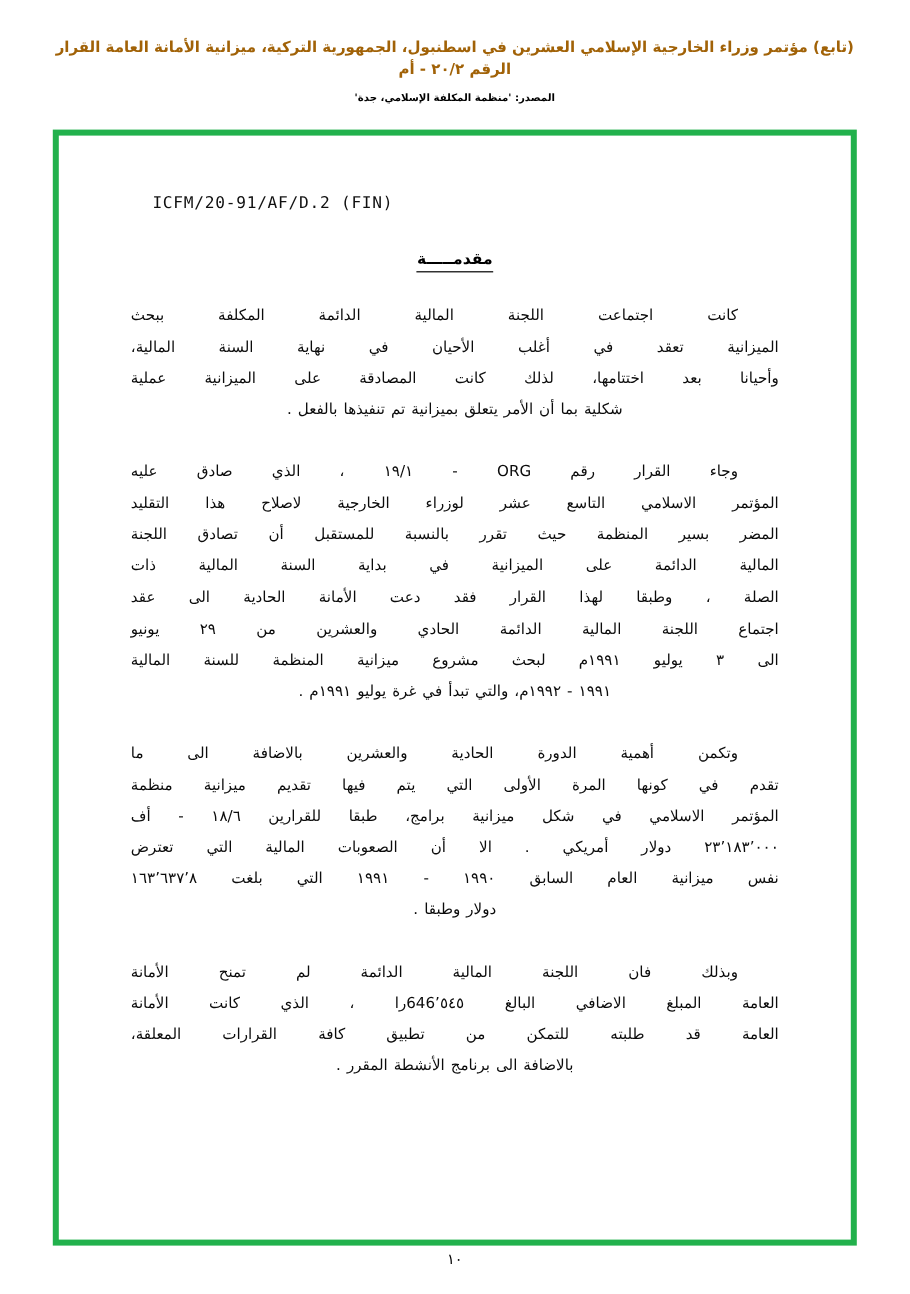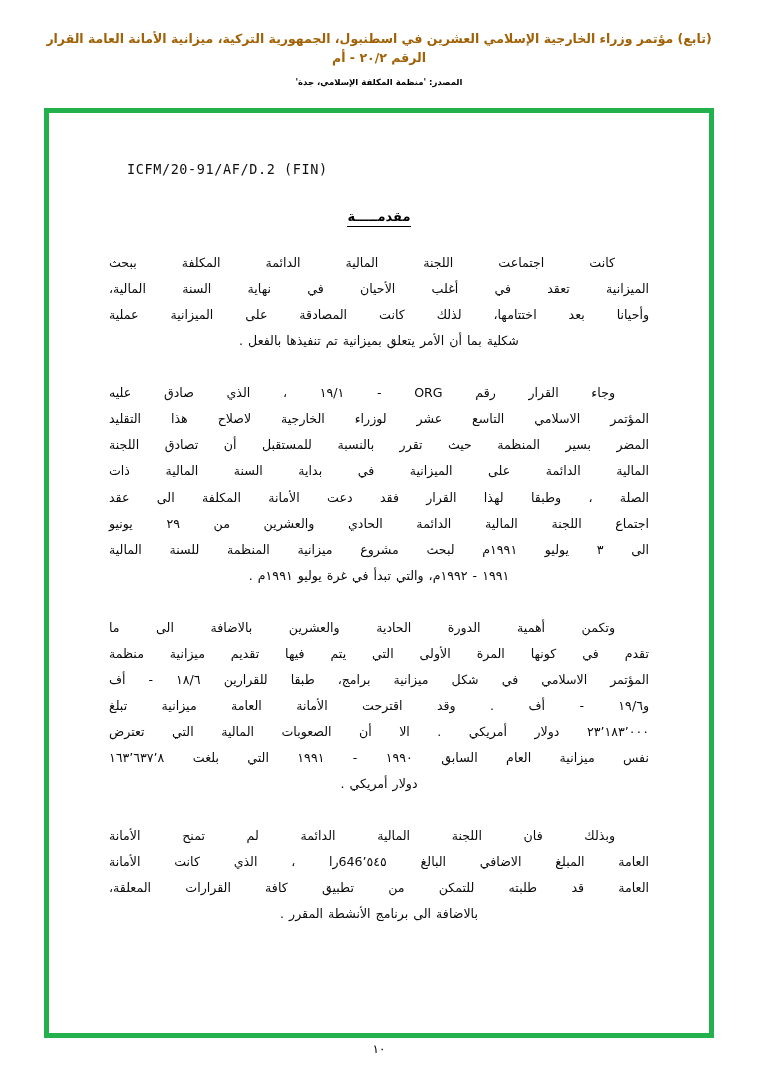--- a/index.html
+++ b/index.html
@@ -140,34 +140,33 @@
         <span class="para-line">الميزانية تعقد في أغلب الأحيان في نهاية السنة المالية،</span>
         <span class="para-line">وأحيانا بعد اختتامها، لذلك كانت المصادقة على الميزانية عملية</span>
         <span class="para-line lastline">شكلية بما أن الأمر يتعلق بميزانية تم تنفيذها بالفعل .</span>
       </div>
 
       <div class="para">
         <span class="para-line"><span class="indent"></span><span>وجاء القرار رقم ORG - ١٩/١ ، الذي صادق عليه</span></span>
         <span class="para-line">المؤتمر الاسلامي التاسع عشر لوزراء الخارجية لاصلاح هذا التقليد</span>
         <span class="para-line">المضر بسير المنظمة حيث تقرر بالنسبة للمستقبل أن تصادق اللجنة</span>
         <span class="para-line">المالية الدائمة على الميزانية في بداية السنة المالية ذات</span>
-        <span class="para-line">الصلة ، وطبقا لهذا القرار فقد دعت الأمانة المكلفة الى عقد</span>
+        <span class="para-line">الصلة ، وطبقا لهذا القرار فقد دعت الأمانة الحادية الى عقد</span>
         <span class="para-line">اجتماع اللجنة المالية الدائمة الحادي والعشرين من ٢٩ يونيو</span>
         <span class="para-line">الى ٣ يوليو ١٩٩١م لبحث مشروع ميزانية المنظمة للسنة المالية</span>
         <span class="para-line lastline">١٩٩١ - ١٩٩٢م، والتي تبدأ في غرة يوليو ١٩٩١م .</span>
       </div>
 
       <div class="para">
         <span class="para-line"><span class="indent"></span><span>وتكمن أهمية الدورة الحادية والعشرين بالاضافة الى ما</span></span>
         <span class="para-line">تقدم في كونها المرة الأولى التي يتم فيها تقديم ميزانية منظمة</span>
         <span class="para-line">المؤتمر الاسلامي في شكل ميزانية برامج، طبقا للقرارين ١٨/٦ - أف</span>
-        <span class="para-line">و١٩/٦ - أف . وقد اقترحت الأمانة العامة ميزانية تبلغ</span>
         <span class="para-line">٢٣٬١٨٣٬٠٠٠ دولار أمريكي . الا أن الصعوبات المالية التي تعترض</span>
         <span class="para-line">نفس ميزانية العام السابق ١٩٩٠ - ١٩٩١ التي بلغت ١٦٣٬٦٣٧٬٨</span>
-        <span class="para-line lastline">دولار أمريكي .</span>
+        <span class="para-line lastline">دولار وطبقا .</span>
       </div>
 
       <div class="para">
         <span class="para-line"><span class="indent"></span><span>وبذلك فان اللجنة المالية الدائمة لم تمنح الأمانة</span></span>
         <span class="para-line">العامة المبلغ الاضافي البالغ 646٬٥٤٥را ، الذي كانت الأمانة</span>
         <span class="para-line">العامة قد طلبته للتمكن من تطبيق كافة القرارات المعلقة،</span>
         <span class="para-line lastline">بالاضافة الى برنامج الأنشطة المقرر .</span>
       </div>
 
     </div>

